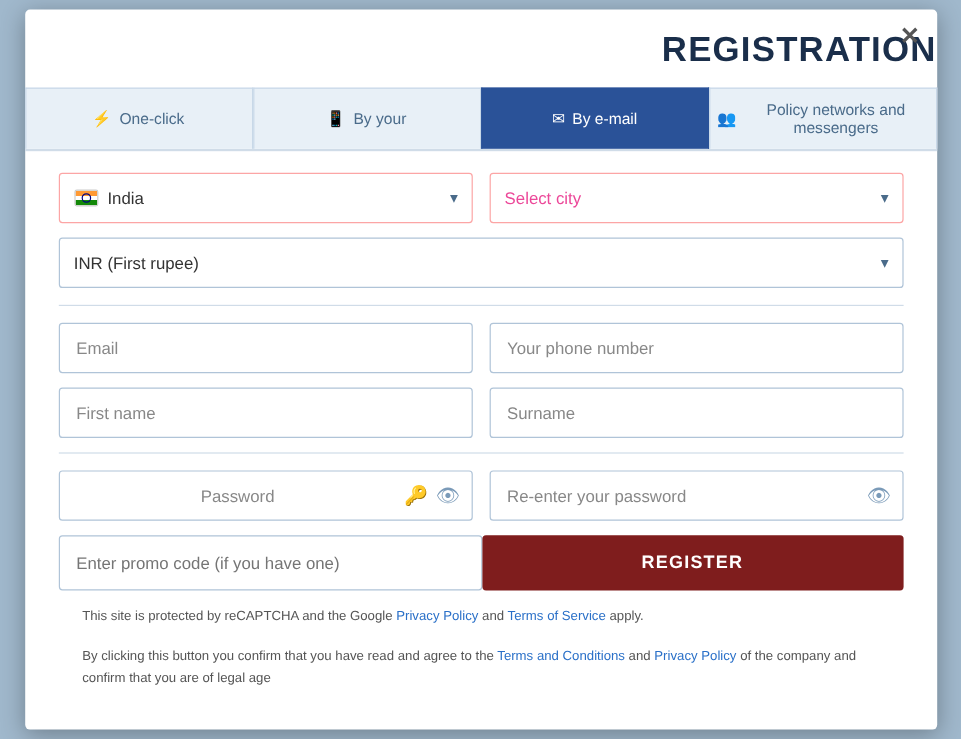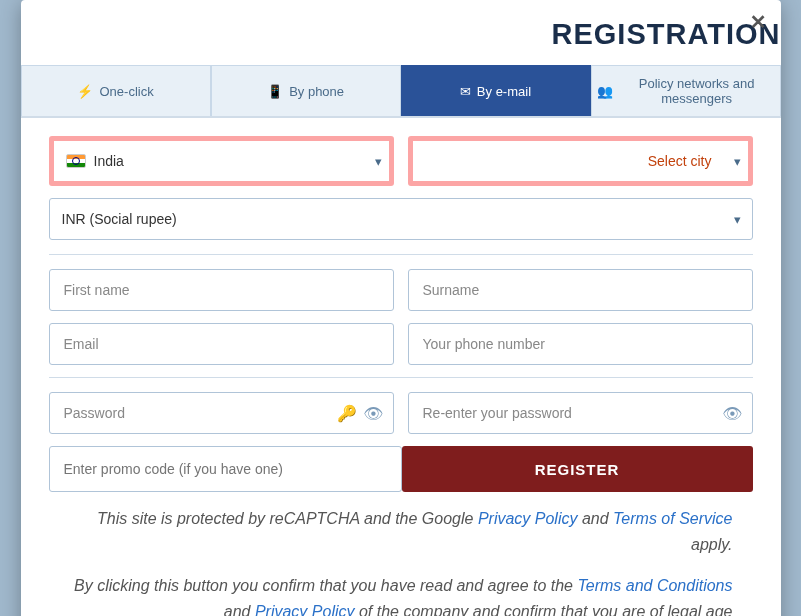--- a/index.html
+++ b/index.html
@@ -72,33 +72,32 @@
       gap: 14px;
       margin-bottom: 12px;
     }
     .select-wrapper {
       flex: 1;
       position: relative;
     }
     .select-box {
       width: 100%;
       padding: 12px 36px 12px 12px;
-      border: 5px solid #fca5a5;
+      border: 1px solid #fca5a5;
       border-radius: 3px;
       font-size: 14px;
       color: #333;
       background: #fff;
       appearance: none;
       cursor: pointer;
       display: flex;
       align-items: center;
     }
     .select-box.placeholder {
-      color: #c2410c;
-      justify-content: flex-end;
+      color: #ec4899;
     }
     .chevron {
       position: absolute;
       right: 12px;
       top: 50%;
       transform: translateY(-50%);
       pointer-events: none;
       color: #4a6b8a;
       font-size: 13px;
     }
@@ -196,26 +195,25 @@
       color: #fff;
       border: none;
       border-radius: 3px;
       font-size: 15px;
       font-weight: bold;
       letter-spacing: 1px;
       cursor: pointer;
       padding: 14px;
     }
     .legal-text {
-      font-size: 16px;
+      font-size: 11px;
       color: #555;
-      text-align: right;
+      text-align: left;
       padding: 0 20px;
       line-height: 1.6;
-      font-style: italic;
     }
     .legal-text a {
       color: #2a70c8;
       text-decoration: none;
     }
     .legal-text .line2 {
       display: block;
       margin-top: 16px;
     }
   </style>
@@ -227,21 +225,21 @@
 
   <h2 class="modal-title">REGISTRATION</h2>
 
   <div class="tabs">
     <div class="tab">
       <span>⚡</span>
       <span>One-click</span>
     </div>
     <div class="tab">
       <span>📱</span>
-      <span>By phone</span>
+      <span>By your</span>
     </div>
     <div class="tab active">
       <span>✉</span>
       <span>By e-mail</span>
     </div>
     <div class="tab">
       <span>👥</span>
       <span>Policy networks and messengers</span>
     </div>
   </div>
@@ -260,51 +258,51 @@
         <div class="select-box placeholder">
           <span>Select city</span>
         </div>
         <span class="chevron">▾</span>
       </div>
     </div>
 
     <div class="currency-row">
       <div class="currency-select">
         <div class="select-display">
-          <span>INR (Social rupee)</span>
+          <span>INR (First rupee)</span>
         </div>
         <span class="chevron">▾</span>
       </div>
     </div>
 
     <hr class="divider">
 
     <div class="row">
       <div class="input-wrapper">
+        <input class="input-field" type="email" placeholder="Email" style="">
+      </div>
+      <div class="input-wrapper">
+        <input class="input-field" type="tel" placeholder="Your phone number" style="">
+      </div>
+    </div>
+
+    <div class="row">
+      <div class="input-wrapper">
         <input class="input-field" type="text" placeholder="First name" style="">
       </div>
       <div class="input-wrapper">
         <input class="input-field" type="text" placeholder="Surname" style="">
       </div>
     </div>
 
+    <hr class="divider">
+
     <div class="row">
       <div class="input-wrapper">
-        <input class="input-field" type="email" placeholder="Email" style="">
-      </div>
-      <div class="input-wrapper">
-        <input class="input-field" type="tel" placeholder="Your phone number" style="">
-      </div>
-    </div>
-
-    <hr class="divider">
-
-    <div class="row">
-      <div class="input-wrapper">
-        <input class="input-field" type="password" style="padding-right: 60px;" placeholder="Password">
+        <input class="input-field" type="password" style="padding-right: 60px; text-align: center;" placeholder="Password">
         <div class="input-icons">
           <span>🔑</span>
           <span>👁</span>
         </div>
       </div>
       <div class="input-wrapper">
         <input class="input-field" type="password" style="padding-right: 40px;" placeholder="Re-enter your password">
         <div class="input-icons">
           <span>👁</span>
         </div>

